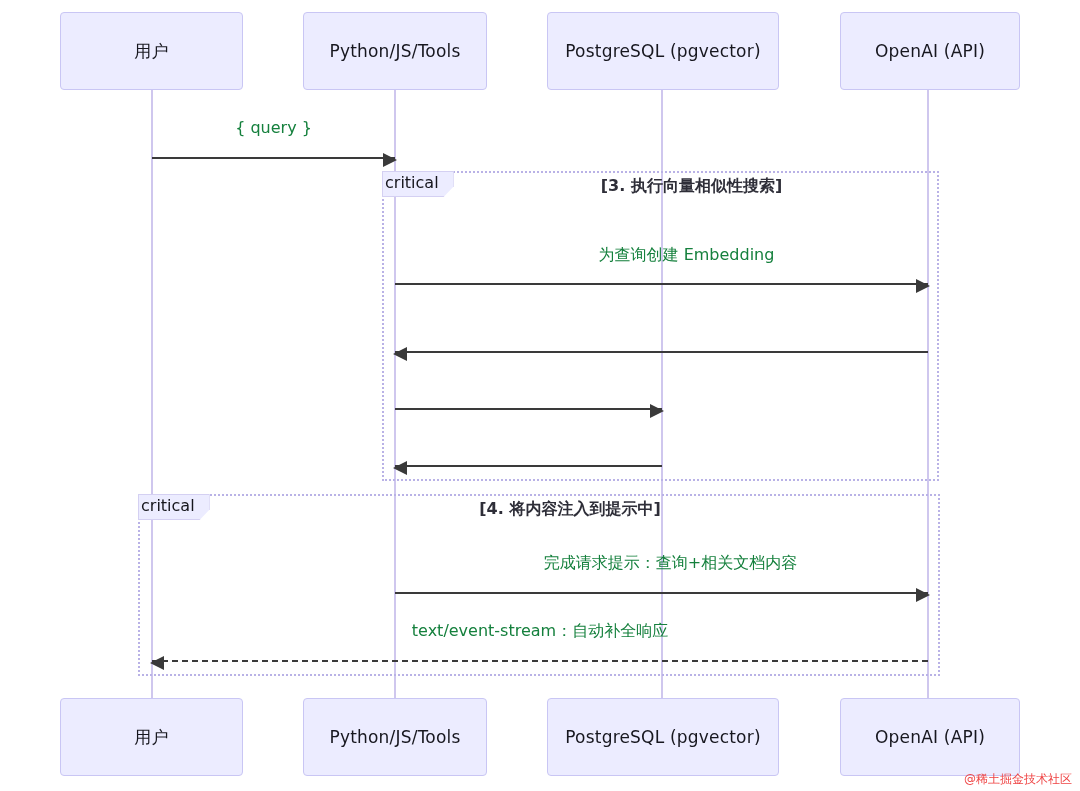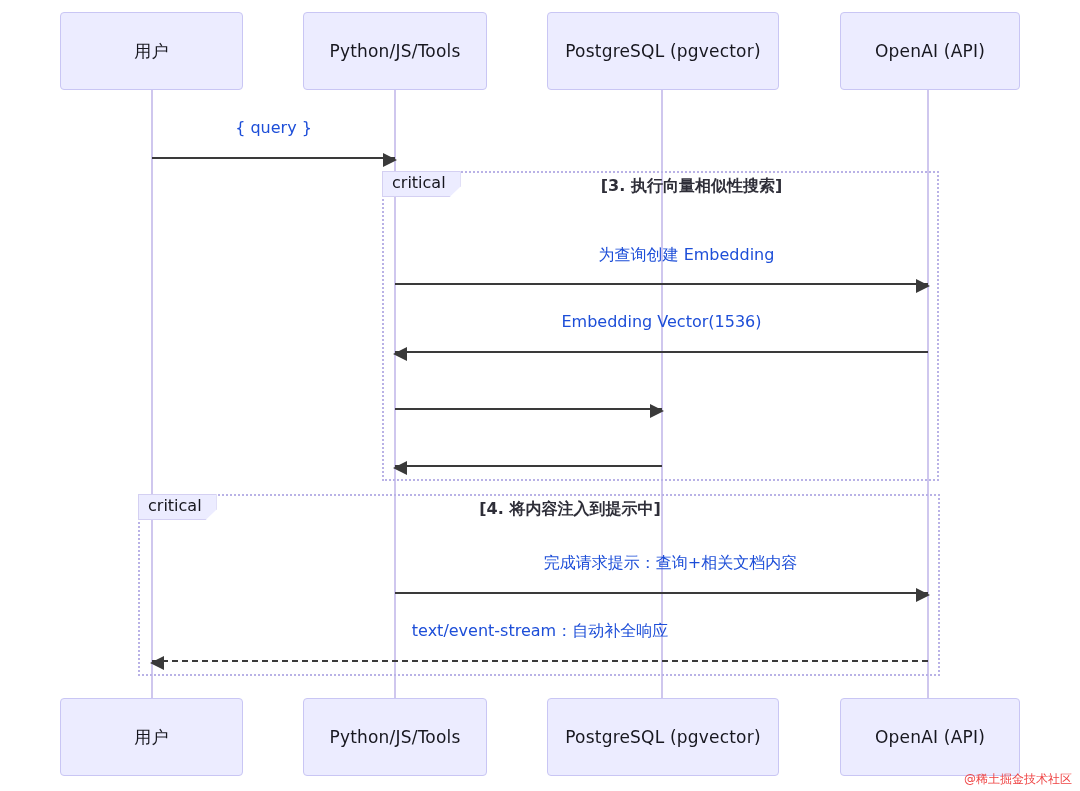--- a/index.html
+++ b/index.html
@@ -9,39 +9,39 @@
   }
   .lifeline { position:absolute; width:2px; top:90px; height:608px; background:#cfc7ee; }
   .actor {
     position:absolute; height:78px; box-sizing:border-box;
     background:#ececff; border:1px solid #c9c6f4; border-radius:4px;
     display:flex; align-items:center; justify-content:center;
     font-size:17px; color:#17171f; letter-spacing:0.2px;
   }
   .msg-label {
     position:absolute; height:26px; line-height:26px; text-align:center;
-    font-size:16px; color:#1d4ed8; white-space:nowrap;
+    font-size:16px; color:#15803d; white-space:nowrap;
   }
   .arrow { position:absolute; height:0; border-top:2px solid #3a3a3a; }
   .arrow.dashed { border-top-style:dashed; }
   .head-r {
     position:absolute; right:-2px; top:-6px; width:0; height:0;
     border-top:7px solid transparent; border-bottom:7px solid transparent;
     border-left:14px solid #3a3a3a;
   }
   .head-l {
     position:absolute; left:-2px; top:-6px; width:0; height:0;
     border-top:7px solid transparent; border-bottom:7px solid transparent;
     border-right:14px solid #3a3a3a;
   }
   .critical-block { position:absolute; box-sizing:border-box; border:2px dotted #b9b2e6; }
   .critical-label {
     position:absolute; top:-2px; left:-2px;
     background:#ececff; border:1px solid #d4d0f2;
-    padding:1px 14px 4px 9px; font-size:16px; color:#15151c;
+    padding:1px 14px 4px 2px; font-size:16px; color:#15151c;
     clip-path:polygon(0 0,100% 0,100% 60%,86% 100%,0 100%);
   }
   .critical-title {
     position:absolute; top:3px; left:0; width:100%; text-align:center;
     font-weight:bold; font-size:16px; color:#2e2e38; white-space:nowrap;padding-left:31px;
   }
   .watermark { position:absolute; right:8px; top:771px; font-size:12px; color:#ef4444; }
 </style>
 </head>
 <body>
@@ -74,21 +74,20 @@
   <div class="critical-block" style="left:382px; top:171px; width:557px; height:310px;">
     <div class="critical-label">critical</div>
     <div class="critical-title">[3. 执行向量相似性搜索]</div>
   </div>
 
   <div class="msg-label" style="left:395px; top:242px; width:583px;">为查询创建 Embedding</div>
   <div class="arrow" style="left:395px; top:283px; width:533px;">
       <span class="head-r"></span>
     </div>
 
-  <div class="msg-label" style="left:395px; top:309px; width:533px;">Embedding Vector(1536)</div>
   <div class="arrow" style="left:395px; top:351px; width:533px;">
       <span class="head-l"></span>
     </div>
 
   <div class="arrow" style="left:395px; top:408px; width:267px;">
       <span class="head-r"></span>
     </div>
 
   <div class="arrow" style="left:395px; top:465px; width:267px;">
       <span class="head-l"></span>

